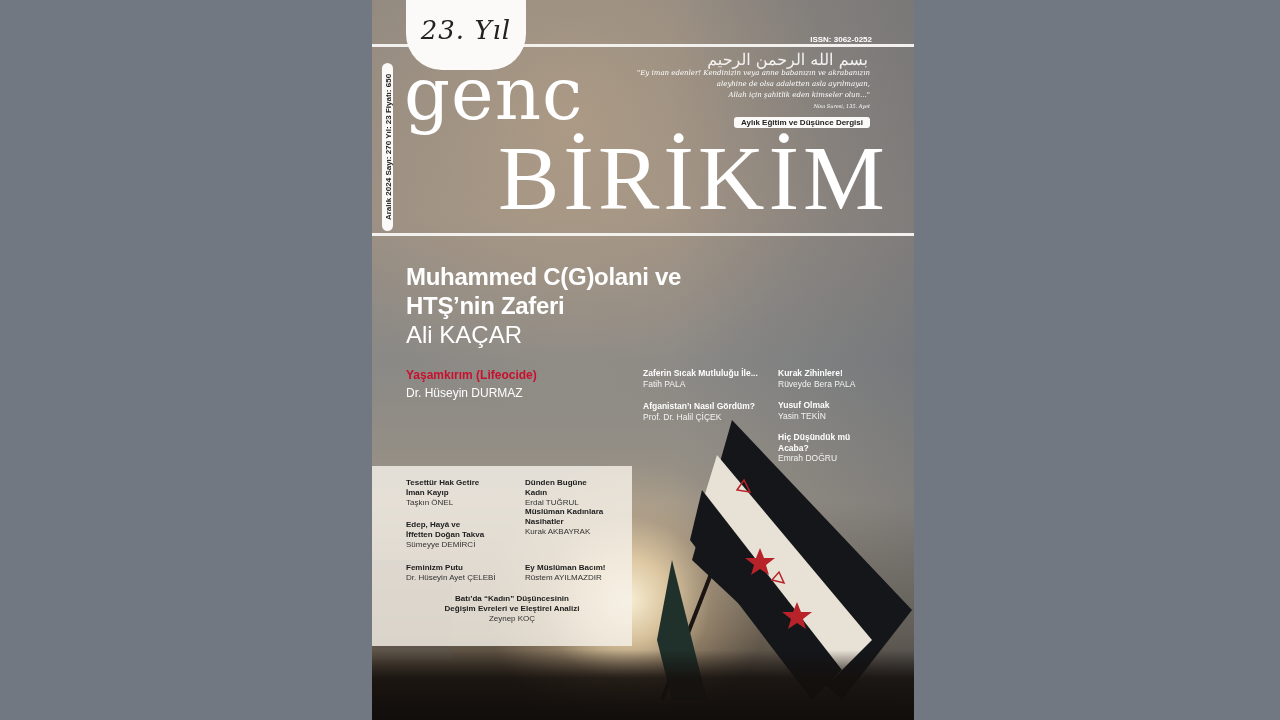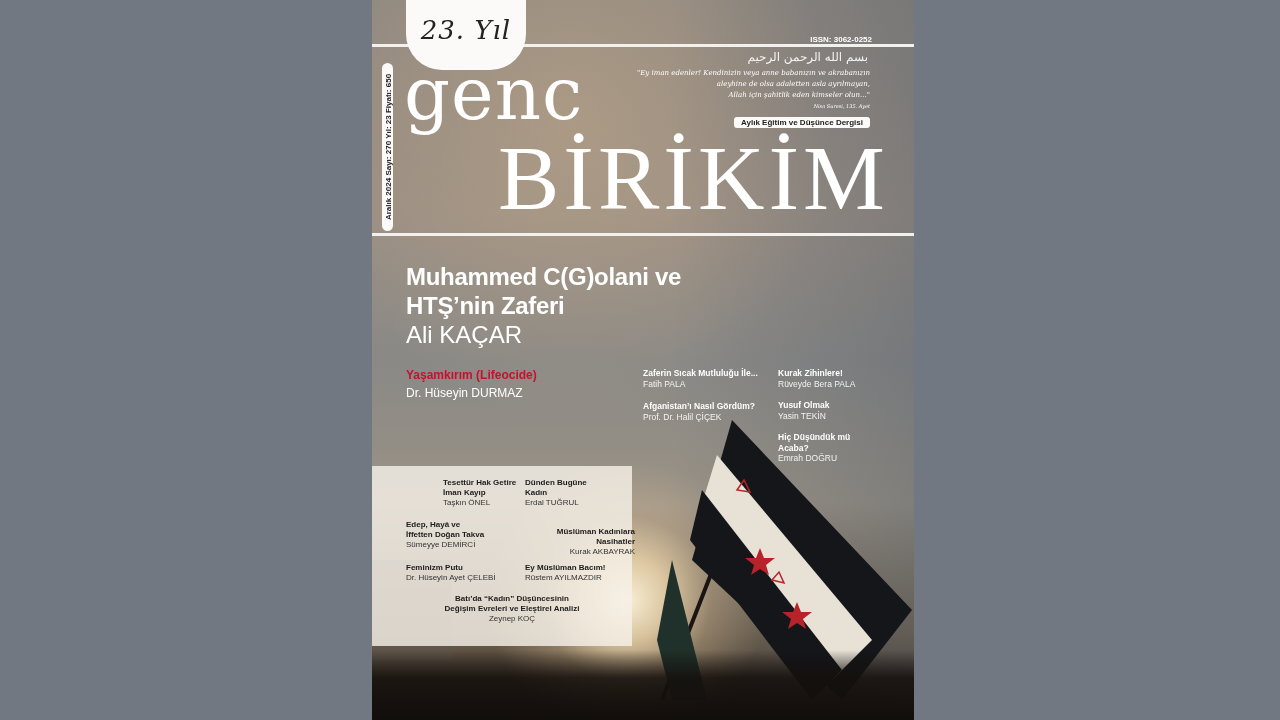--- a/index.html
+++ b/index.html
@@ -51,21 +51,21 @@
       position:absolute; left:126px; top:132px; z-index:4;
       font-family:"Liberation Serif", serif; font-size:92px; color:#fff; line-height:1;
       letter-spacing:4px;
     }
     .issn {
       position:absolute; right:42px; top:35px; z-index:4;
       font-size:8px; font-weight:bold; color:#fff;
     }
     .basmala {
       position:absolute; right:46px; top:50px; z-index:4;
-      font-family:"DejaVu Serif", serif; font-size:12px; color:#fff; opacity:0.9;
+      font-family:"DejaVu Serif", serif; font-size:16px; color:#fff; opacity:0.9;
     }
     .quote {
       position:absolute; right:44px; top:68px; width:250px; z-index:4;
       text-align:right; font-family:"DejaVu Serif", serif; font-style:italic;
       font-size:7px; line-height:11px; color:#fff;
     }
     .quote .src { display:block; font-size:5px; line-height:10px; }
     .tagline {
       position:absolute; right:44px; top:117px; z-index:4;
       background:#fbfaf8; border-radius:3px; padding:1px 7px;
@@ -169,36 +169,36 @@
     <span style="display:block">Muhammed C(G)olani ve</span>
     <span style="display:block">HTŞ’nin Zaferi</span>
   </div>
   <div class="headline-author">Ali KAÇAR</div>
 
   <div class="sub-title">Yaşamkırım (Lifeocide)</div>
   <div class="sub-author">Dr. Hüseyin DURMAZ</div>
 
 
   <div class="dosya-panel">
-    <div class="art" style="left:34px; top:12px;margin-left:37px;">
+    <div class="art" style="left:34px; top:12px;">
       <span class="t">Tesettür Hak Getire</span>
       <span class="t">İman Kayıp</span>
       <span class="a">Taşkın ÖNEL</span>
     </div>
     <div class="art" style="left:153px; top:12px;">
       <span class="t">Dünden Bugüne</span>
       <span class="t">Kadın</span>
       <span class="a">Erdal TUĞRUL</span>
     </div>
     <div class="art" style="left:34px; top:54px;">
       <span class="t">Edep, Hayâ ve</span>
       <span class="t">İffetten Doğan Takva</span>
       <span class="a">Sümeyye DEMİRCİ</span>
     </div>
-    <div class="art" style="left:153px; top:61px;text-align:right;">
+    <div class="art" style="left:153px; top:41px;">
       <span class="t">Müslüman Kadınlara</span>
       <span class="t">Nasihatler</span>
       <span class="a">Kurak AKBAYRAK</span>
     </div>
     <div class="art" style="left:34px; top:97px;">
       <span class="t">Feminizm Putu</span>
       <span class="a">Dr. Hüseyin Ayet ÇELEBİ</span>
     </div>
     <div class="art" style="left:153px; top:97px;">
       <span class="t">Ey Müslüman Bacım!</span>

